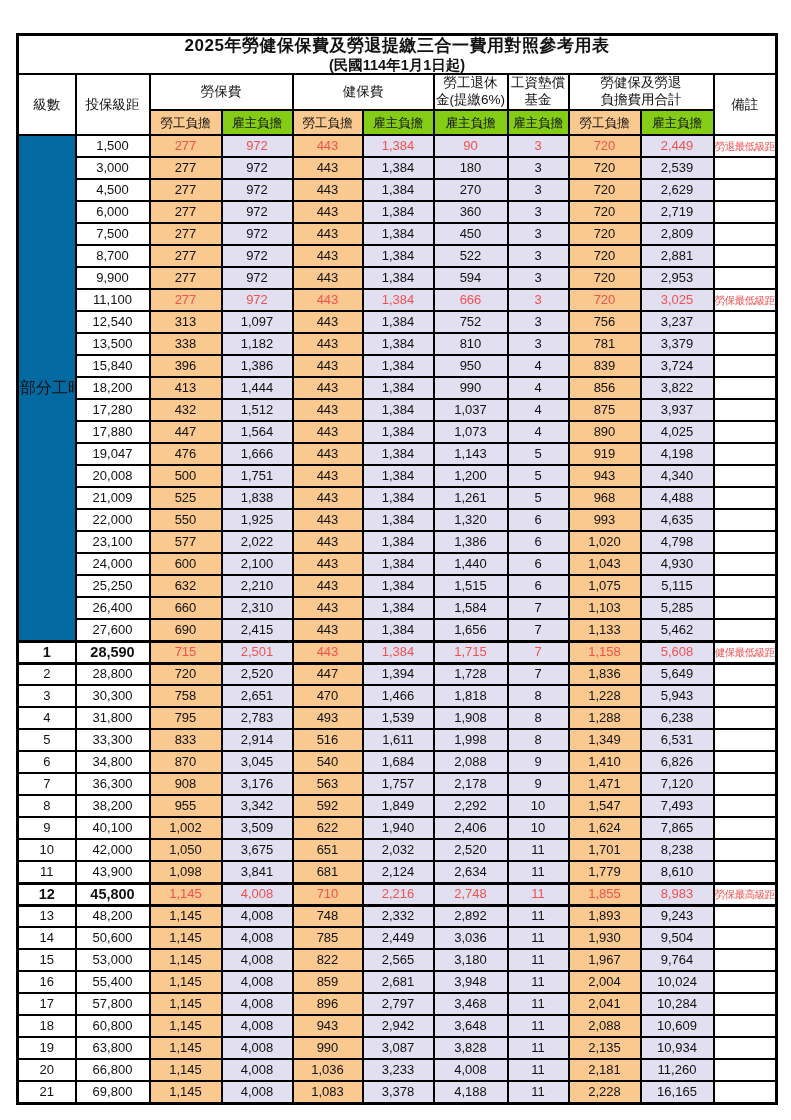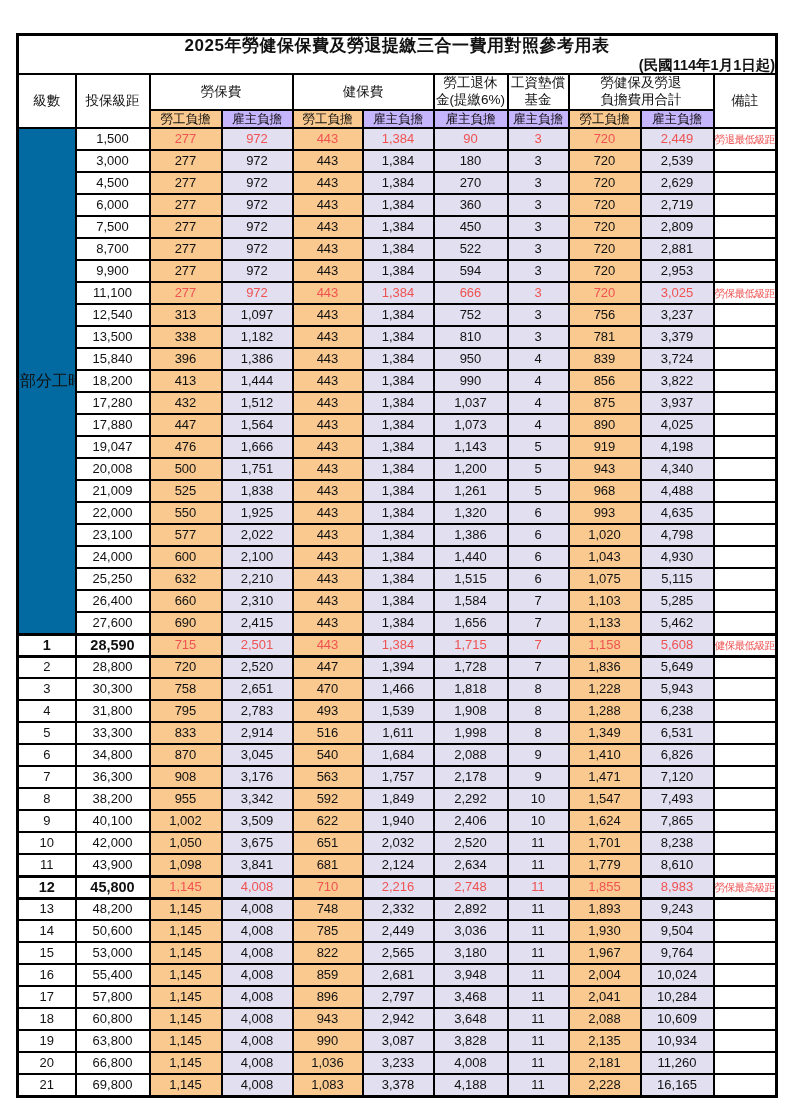--- a/index.html
+++ b/index.html
@@ -23,28 +23,28 @@
     vertical-align: middle;
     padding: 0;
     line-height: 1.15;
     font-size: 13px;
     overflow: hidden;
     white-space: nowrap;
   }
   
   td.title-cell { height: 35px; background: #fff; }
   .title-line1 { font-size: 17px; font-weight: bold; letter-spacing: 0.5px; }
-  .title-line2 { font-size: 14.5px; font-weight: bold; margin-top: 1px; text-align: right; }
+  .title-line2 { font-size: 14.5px; font-weight: bold; margin-top: 1px; }
   
   tr.head-a th { height: 36px; font-weight: normal; font-size: 13.5px; background: #fff; }
-  tr.head-b th { height: 18px; font-weight: normal; font-size: 12.5px; }
+  tr.head-b th { height: 25px; font-weight: normal; font-size: 12.5px; }
   th.two-line { line-height: 1.25; }
   
   .bg-emp { background: #f9c98f; }
-  .bg-er  { background: #c4b5fd; }
+  .bg-er  { background: #84cc16; }
   
   tr.data-row td { height: 22px; }
   td.c-id   { background: #fff; font-size: 13px; }
   td.c-emp  { background: #f9c98f; }
   td.c-er   { background: #e1dff0; }
   td.c-note { background: #fff; font-size: 10.5px; color: #f05252; letter-spacing: -0.5px; }
   td.part-time-cell { background: #0369a1; font-size: 16px; letter-spacing: 0; padding: 0 1px; }
   
   tr.hl td.c-emp, tr.hl td.c-er { color: #f05252; }
   

